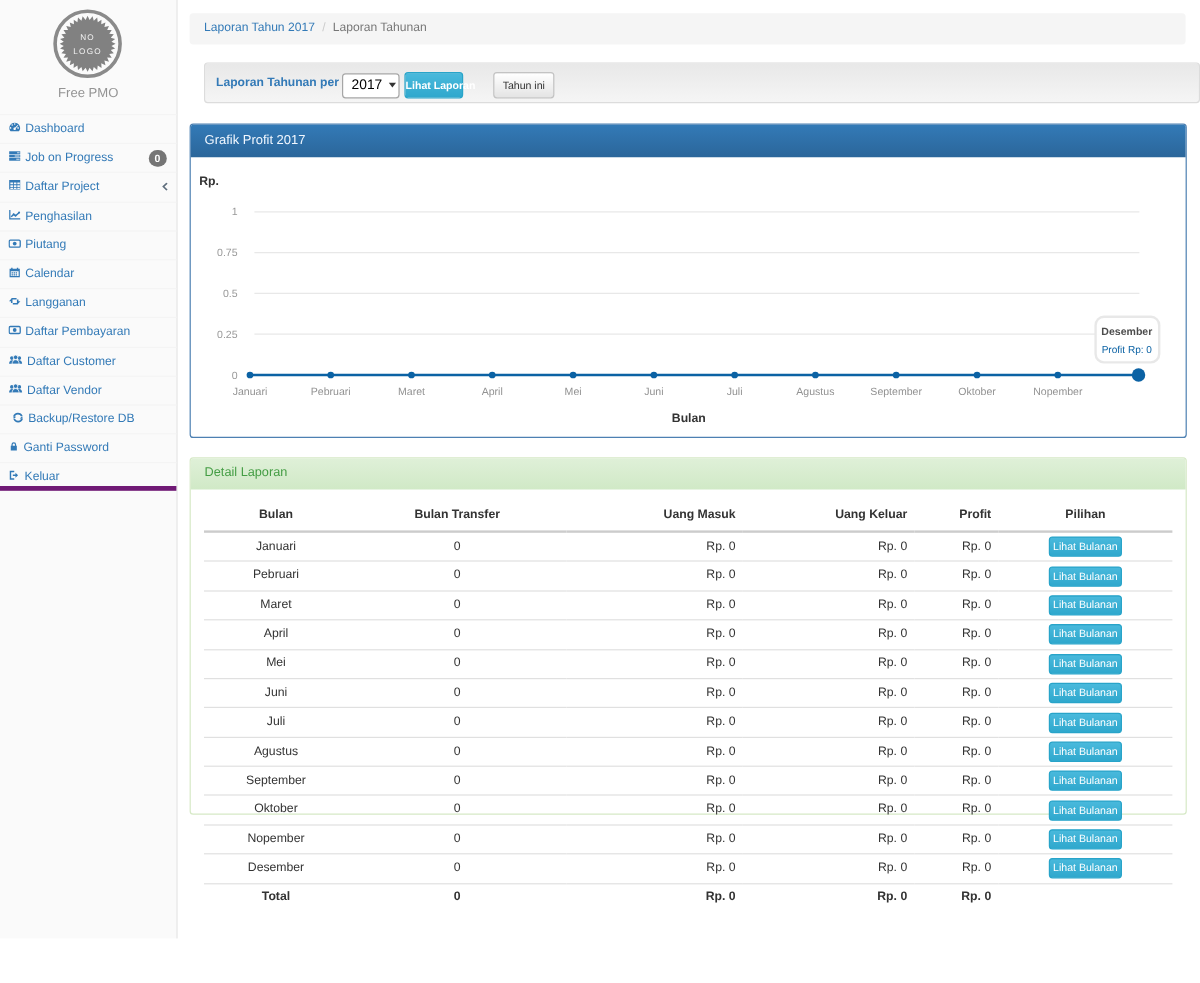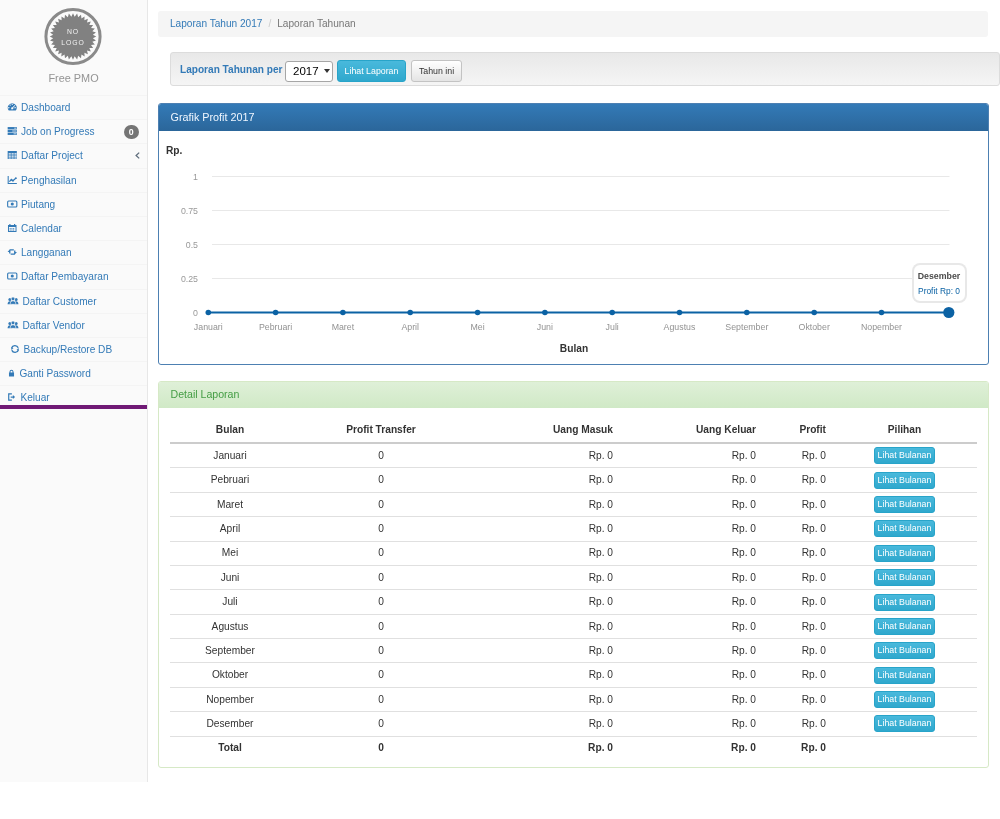--- a/index.html
+++ b/index.html
@@ -23,32 +23,32 @@
 #breadcrumb { position:absolute; left:158px; top:11px; width:830px; height:26px; background:#f5f5f5; border-radius:3px; font-size:10.1px; line-height:26px; padding-left:12px; color:#777; }
 #breadcrumb a { color:#337ab7;text-align:center; }
 #breadcrumb .sep { color:#ccc; padding:0 6px; }
 
 
 #well { position:absolute; left:170px; top:51.5px; width:830px; height:34px; background:linear-gradient(to bottom,#e8e8e8 0%,#f5f5f5 100%); border:1px solid #dcdcdc; border-radius:3px; }
 #well .lbl { position:absolute; left:9px; top:0; line-height:33px; font-size:10.1px; font-weight:bold; color:#337ab7; }
 #well select { position:absolute; left:114px; top:8.5px; width:48px; height:20.5px; font-family:"Liberation Sans",sans-serif; font-size:11.5px; border:1px solid #a6a6a6; border-radius:3px; background:#fff; color:#000; padding-left:7px; appearance:none; -webkit-appearance:none; }
 #well .caret { position:absolute; left:152.5px; top:16.5px; width:0; height:0; border-left:3.5px solid transparent; border-right:3.5px solid transparent; border-top:4.5px solid #333; pointer-events:none; }
 .btn { display:inline-block; font-size:8.8px; text-align:center; border-radius:3px; white-space:nowrap; }
-#btn-lihat { position:absolute; left:166px; top:7px; width:69px; height:22.5px; line-height:21px; color:#fff; background:linear-gradient(to bottom,#49b9dc 0%,#2fa8cd 100%); border:1px solid #28a4c9; }
+#btn-lihat { position:absolute; left:166px; top:7px; width:49px; height:22.5px; line-height:21px; color:#fff; background:linear-gradient(to bottom,#49b9dc 0%,#2fa8cd 100%); border:1px solid #28a4c9;font-weight:bold; }
 #btn-tahun { position:absolute; left:240px; top:7px; width:51px; height:22.5px; line-height:21px; color:#333; background:linear-gradient(to bottom,#fff 0%,#e4e4e4 100%); border:1px solid #c3c3c3; }
 
 
 #panel1 { position:absolute; left:158px; top:103px; width:830.5px; height:261.5px; background:#fff; border:1px solid #4d80b2; border-radius:3px; }
 #panel1 .hd { height:26.5px; background:linear-gradient(to bottom,#337ab7 0%,#2b669a 100%); border-radius:2px 2px 0 0; color:#f0f7ff; font-size:10.8px; line-height:26.5px; padding-left:11.5px; }
 #tooltip { position:absolute; left:752.5px; top:159.3px; width:55px; height:40px; background:rgba(255,255,255,0.94); border:2px solid rgba(228,228,228,0.85); border-radius:8px; text-align:center; }
 #tooltip .t1 { font-size:8.8px; font-weight:bold; color:#4c4c4c; margin-top:6px; }
 #tooltip .t2 { font-size:8.4px; color:#0b62a4; margin-top:4.5px; }
 
 
-#panel2 { position:absolute; left:158px; top:381px; width:830.5px; height:387px; background:#fff; border:1px solid #d6e9c6; border-radius:3px; }
+#panel2 { position:absolute; left:158px; top:381px; width:830.5px; height:298px; background:#fff; border:1px solid #d6e9c6; border-radius:3px; }
 #panel2 .hd { height:25.5px; background:linear-gradient(to bottom,#dff0d8 0%,#d0e9c6 100%); border-radius:2px 2px 0 0; color:#449d44; font-size:10.6px; line-height:25px; padding-left:11.5px; }
 #tbl { position:absolute; left:11px; top:36.5px; width:807px; border-collapse:collapse; font-size:10.2px; color:#333; }
 #tbl th { font-weight:bold; padding:4.5px 6px; line-height:14.6px; border-bottom:2px solid #ccc; }
 #tbl td { padding:4.4px 6px; line-height:13.6px; border-top:1px solid #e0e0e0; }
 #tbl tr:first-child td { border-top:none; }
 #tbl .c { text-align:center; } #tbl .r { text-align:right; }
 #tbl .cb { text-align:center; padding-top:3.2px; padding-bottom:3.2px; }
 .btn-sm { display:inline-block; width:61px; height:17px; line-height:15.5px; font-size:8.8px; color:#fff; background:linear-gradient(to bottom,#49b9dc 0%,#2fa8cd 100%); border:1px solid #28a4c9; border-radius:3px; text-align:center; white-space:nowrap; }
 
 
@@ -243,21 +243,21 @@
           <col style="width:120px">
           <col style="width:182px">
           <col style="width:147px">
           <col style="width:143px">
           <col style="width:70px">
           <col style="width:145px">
         </colgroup>
     <tbody>
           <tr>
             <th class="c">Bulan</th>
-            <th class="c">Profit Transfer</th>
+            <th class="c">Bulan Transfer</th>
             <th class="r">Uang Masuk</th>
             <th class="r">Uang Keluar</th>
             <th class="r">Profit</th>
             <th class="c">Pilihan</th>
           </tr>
     <tr>
             <td class="c">Januari</td>
             <td class="c">0</td>
             <td class="r">Rp. 0</td>
             <td class="r">Rp. 0</td>

